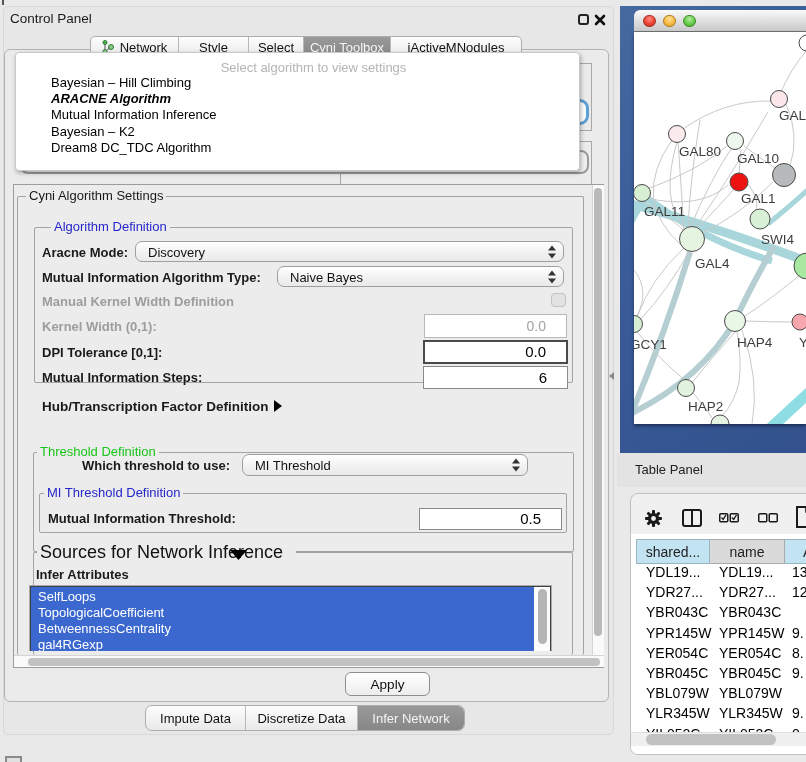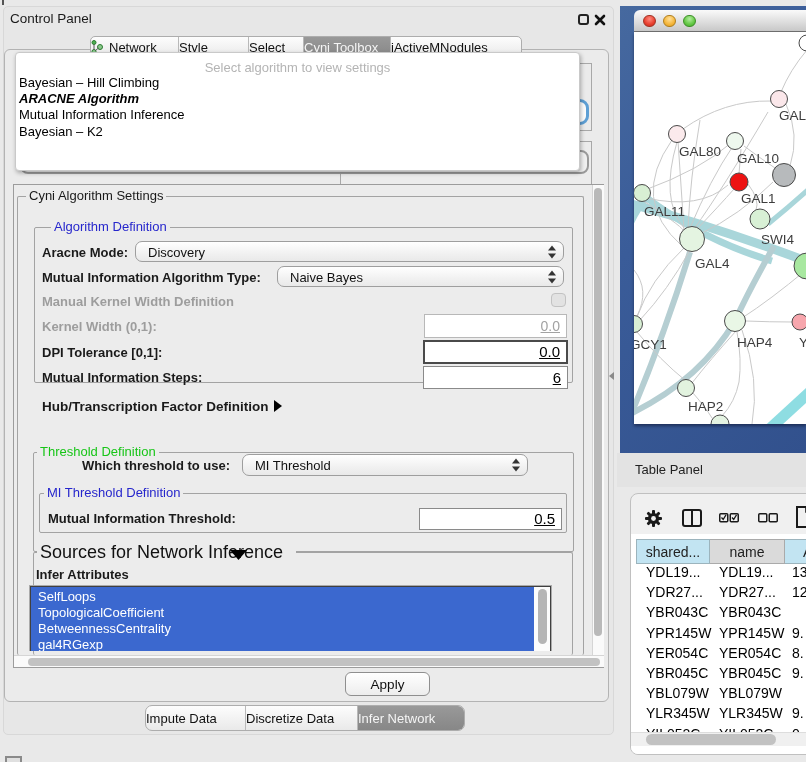--- a/index.html
+++ b/index.html
@@ -8,25 +8,25 @@
 .abs { position:absolute; }
 
 .grp { position:absolute; border:1px solid #a3a3a3; border-radius:2px; }
 .grp > .ttl { position:absolute; top:-8px; left:8px; background:#ececec; padding:0 3px; font-size:13px; line-height:14px; white-space:nowrap; }
 
 .combo { position:absolute; border:1px solid #9e9e9e; border-radius:7px; background:linear-gradient(#ffffff,#f1f1f1 60%,#e9e9e9); font-size:13px; color:#111; }
 .combo .ctext { position:absolute; left:12px; top:50%; transform:translateY(-50%); white-space:nowrap; }
 .combo .spin { position:absolute; right:7px; top:50%; transform:translateY(-50%); width:8px; height:13px; }
 .tri-u { display:block;width:0;height:0;border-left:4px solid transparent;border-right:4px solid transparent;border-bottom:5px solid #333; }
 .tri-d { display:block;width:0;height:0;border-left:4px solid transparent;border-right:4px solid transparent;border-top:5px solid #333; margin-top:3px; }
-.field { position:absolute; background:#fff; font-size:14px; text-align:right; padding-right:6px;text-decoration:underline; }
+.field { position:absolute; background:#fff; font-size:14px; text-align:right; padding-right:20px; }
 .rowlab { position:absolute; font-size:13px; font-weight:bold; color:#1a1a1a; white-space:nowrap; }
 .dis { color:#9d9d9d !important; }
 .seg { position:absolute; z-index:5; display:flex; border:1px solid #adadad; border-radius:5px; background:linear-gradient(#fdfdfd,#f2f2f2 55%,#e9e9e9); overflow:hidden; font-size:13px; color:#111; }
-.seg > div { display:flex; align-items:center; border-right:1px solid #b9b9b9; white-space:nowrap; }
+.seg > div { display:flex; align-items:center; justify-content:center; border-right:1px solid #b9b9b9; white-space:nowrap; }
 .seg > div:last-child { border-right:none; }
 .seg .sel { background:linear-gradient(#999999,#878787); color:#f5f5f5; }
 </style>
 </head>
 <body>
 
 <div class="abs" id="cpwin" style="left:3px;top:6px;width:611px;height:729px;background:#e7e7e7;border:1px solid #d8d8d8;border-radius:5px;"></div>
 <div class="abs" style="left:2px;top:0;width:2px;height:5px;background:#555;"></div>
 <div class="abs" style="left:10px;top:11px;font-size:13.5px;color:#1a1a1a;">Control Panel</div>
 <div class="abs" style="left:578px;top:14px;width:11px;height:11px;border:2px solid #222;border-radius:3px;"></div>
@@ -137,26 +137,27 @@
 <div class="abs" style="left:345px;top:672px;width:85px;height:24px;border:1px solid #8f8f8f;border-radius:6px;background:linear-gradient(#ffffff,#ededed);display:flex;align-items:center;justify-content:center;font-size:13.5px;color:#111;">Apply</div>
 
 <div class="seg" style="left:145px;top:705px;height:26px;border-radius:7px;">
   <div style="width:100px;">Impute Data</div>
   <div style="width:112px;">Discretize Data</div>
   <div class="sel" style="width:106px;">Infer Network</div>
 </div>
 
 <div class="abs" style="left:5px;top:756px;width:17px;height:16px;border:2px solid #8a8a8a;background:#e0e0e0;"></div>
 
-<div class="abs" style="left:15px;top:52px;width:565px;height:119px;background:#fff;border:1px solid #c9c9c9;border-radius:4px;box-shadow:1px 2px 4px rgba(0,0,0,0.3);font-size:13px;color:#000;z-index:6;padding-top:8px;">
+<div class="abs" style="left:15px;top:52px;width:565px;height:119px;background:#fff;border:1px solid #c9c9c9;border-radius:4px;box-shadow:1px 2px 4px rgba(0,0,0,0.3);font-size:13px;color:#000;z-index:6;padding-top:8px;padding-left:32px;">
   <div style="text-align:center;color:#b4b4b4;height:14px;line-height:13px;">Select algorithm to view settings</div>
   <div style="padding-left:3px;line-height:16.2px;">Bayesian – Hill Climbing</div>
   <div style="padding-left:3px;line-height:16.2px;font-weight:bold;font-style:italic;">ARACNE Algorithm</div>
   <div style="padding-left:3px;line-height:16.2px;">Mutual Information Inference</div>
   <div style="padding-left:3px;line-height:16.2px;">Bayesian – K2</div>
+  <div style="padding-left:3px;line-height:16.2px;">Dream8 DC_TDC Algorithm</div>
 </div>
 
 <svg class="abs" style="left:608px;top:371px;" width="7" height="10" viewBox="0 0 7 10">
     <path d="M6 1 L1 5 L6 9 Z" fill="#8a8a8a"></path>
   </svg>
 
 <div class="abs" style="left:617px;top:0;width:189px;height:762px;background:#e9e9e9;"></div>
 <div class="abs" id="bluezone" style="left:620px;top:6px;width:186px;height:447px;background:linear-gradient(135deg,#46699f,#3a5c99 40%,#32518d);"></div>
 
 <div class="abs" style="left:634px;top:10px;width:172px;height:22px;background:linear-gradient(#fafafa,#c8c8c8);border-top-left-radius:6px;border-bottom:1px solid #707070;box-shadow:0 1px 0 rgba(0,0,0,0.3);">

